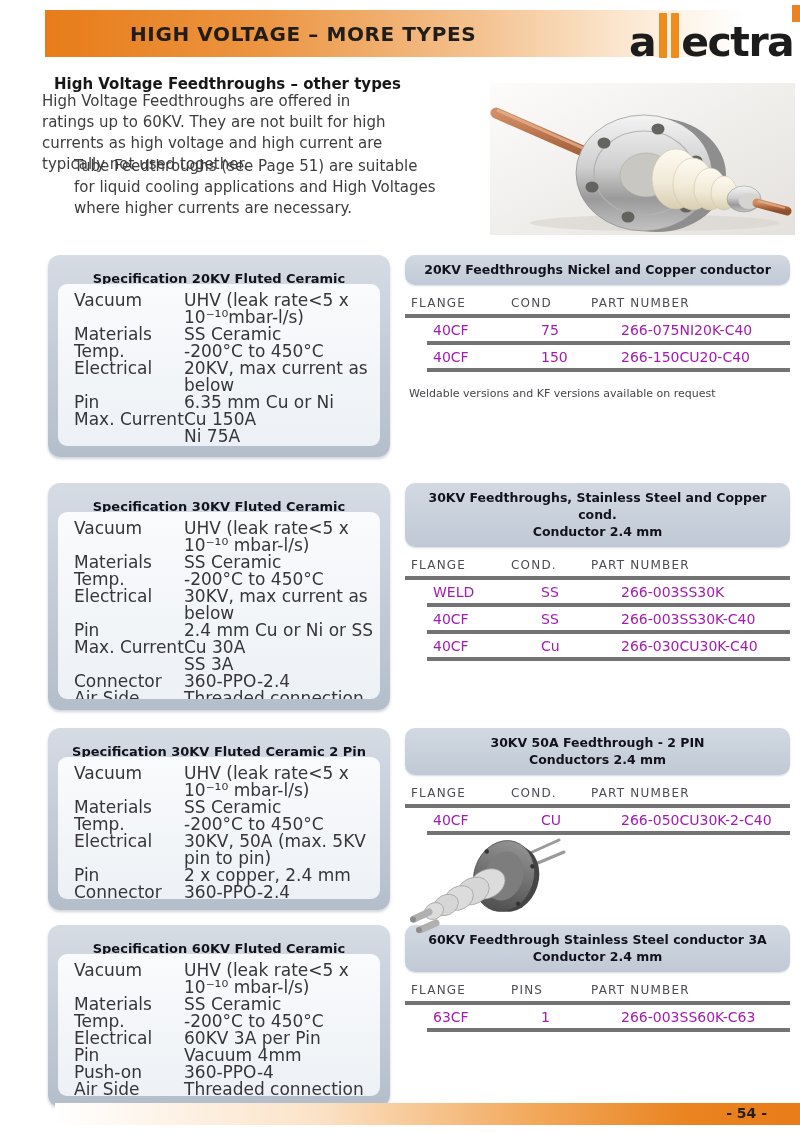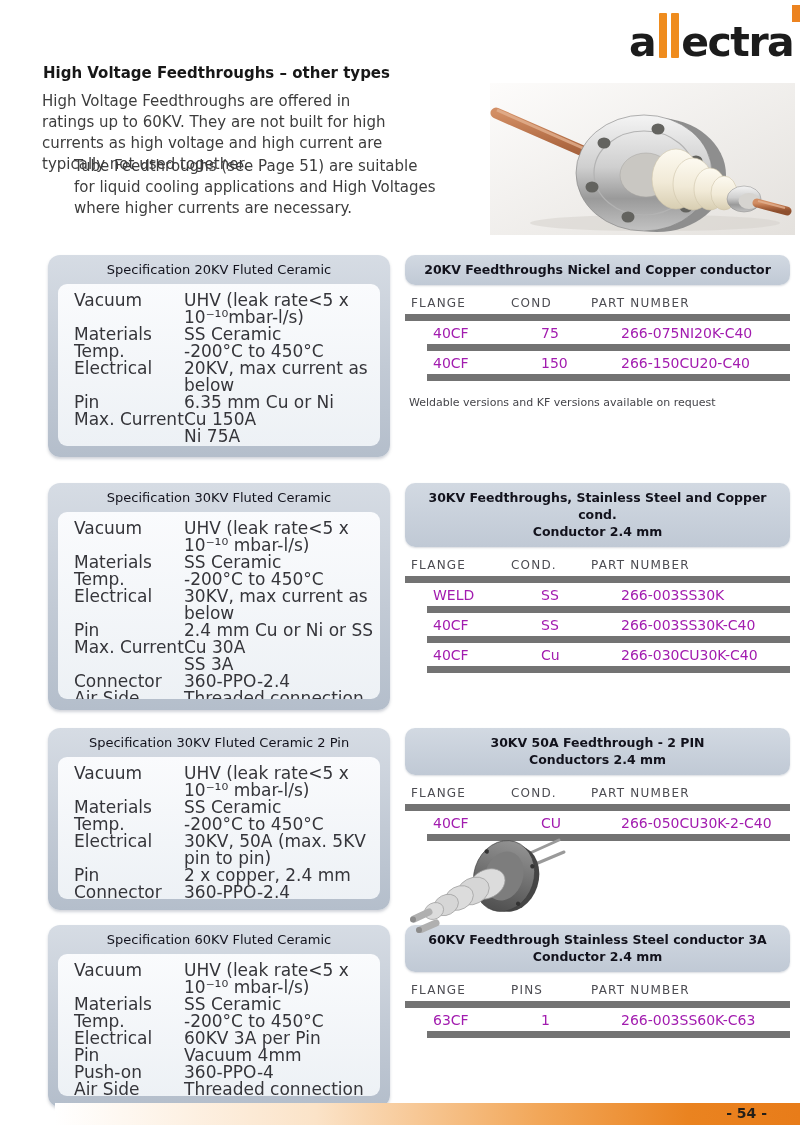--- a/index.html
+++ b/index.html
@@ -18,51 +18,51 @@
   }
   .header-title { margin-left:85px; font-size:20px; font-weight:bold; color:#201d1a; letter-spacing:.6px; }
   .corner-mark { position:absolute; right:0; top:5px; width:8px; height:17px; background:#ec8320; }
 
   .logo { position:absolute; left:629px; top:9px; height:50px; display:flex; align-items:flex-end; }
   .logo .ltr { font-size:41px; line-height:.78; font-weight:bold; color:#1c1c1c; letter-spacing:-1.5px; }
   .logo .bar { width:8px; height:45px; background:#ef8c1e; border-radius:1px; margin:0 2px 1px 2px; }
   .logo .bar.first { margin-left:4px; }
 
   
-  .section-heading { position:absolute; left:42px; top:63px; margin:1px; font-size:15px; font-weight:bold; color:#171717; }
+  .section-heading { position:absolute; left:42px; top:63px; margin:12px; font-size:15px; font-weight:bold; color:#171717; }
   .intro-para { position:absolute; left:42px; width:364px; margin:0; font-size:15px; line-height:21px; color:#3d3d3d; }
   #para1 { top:91px; }
   #para2 { top:156px;margin-left:32px; }
   .hero-photo { position:absolute; left:490px; top:83px; width:305px; height:152px; }
 
   
   .spec-block {
     position:absolute; left:48px; width:342px; border-radius:12px;
     background:linear-gradient(180deg,#d6dce4 0%,#c2cad5 55%,#b4becb 100%);
     box-shadow:0 2px 3px rgba(120,130,145,.35);
   }
-  .spec-title { text-align:center; padding-top:7px; font-size:13px; font-weight:normal; color:#12121c; }
+  .spec-title { text-align:center; padding-top:16px; font-size:13px; font-weight:bold; color:#12121c; }
   .spec-inner {
     position:absolute; left:10px; right:10px; top:29px; bottom:11px; border-radius:9px;
     background:linear-gradient(180deg,#fafbfd 0%,#edf1f5 100%);
     padding:8px 0 0 16px; box-sizing:border-box; overflow:hidden;
   }
   .spec-row { display:flex; font-size:17px; line-height:17px; color:#35353a; }
   .spec-label { width:110px; flex:none; }
   .spec-value { flex:1; }
 
   
   .data-table { position:absolute; left:405px; width:385px; }
   .table-header {
     background:linear-gradient(180deg,#d2d9e2 0%,#c0c9d5 100%); border-radius:10px;
     text-align:center; font-size:12.5px; font-weight:bold; color:#12121c;
     padding:6px 6px 7px; line-height:17px; box-shadow:0 1px 2px rgba(120,130,145,.3);
   }
   .t-grid { margin-top:6px; }
-  .t-head,.t-row { display:flex; align-items:center; border-bottom:7px solid #737373; }
+  .t-head,.t-row { display:flex; align-items:center; border-bottom:4px solid #737373; }
   .t-head { height:23px; color:#4c4c52; letter-spacing:1.2px; font-size:12px; }
   .t-row  { height:23px; font-size:14px; color:#a21caf;margin-left:22px; }
   .c1 { width:100px; padding-left:6px; flex:none; }
   .c2 { width:80px; flex:none; }
   .t-row .c2 { padding-left:8px; }
   .c3 { flex:1; }
   .t-note { margin-top:15px; padding-left:4px; font-size:11px; color:#45454a; }
 
   .inline-illustration { position:absolute; left:405px; top:828px; width:175px; height:100px; }
 
@@ -71,20 +71,23 @@
     position:absolute; left:55px; top:1103px; width:745px; height:22px;
     background:linear-gradient(90deg,#ffffff 0%,#fbe3c8 35%,#f2a759 65%,#ea8320 85%,#e87c19 100%);
   }
   .page-number { position:absolute; right:33px; top:2px; font-size:14px; font-weight:bold; color:#251f18; }
 </style>
 </head>
 <body>
 
 <div class="page">
 
+  <div class="header-bar">
+    <span class="header-title">HIGH VOLTAGE – MORE TYPES</span>
+  </div>
   <div class="corner-mark"></div>
 
   <div class="logo">
     <span class="ltr">a</span>
     <span class="bar first"></span>
     <span class="bar"></span>
     <span class="ltr">ectra</span>
   </div>
 
   <h2 class="section-heading">High Voltage Feedthroughs – other types</h2>

